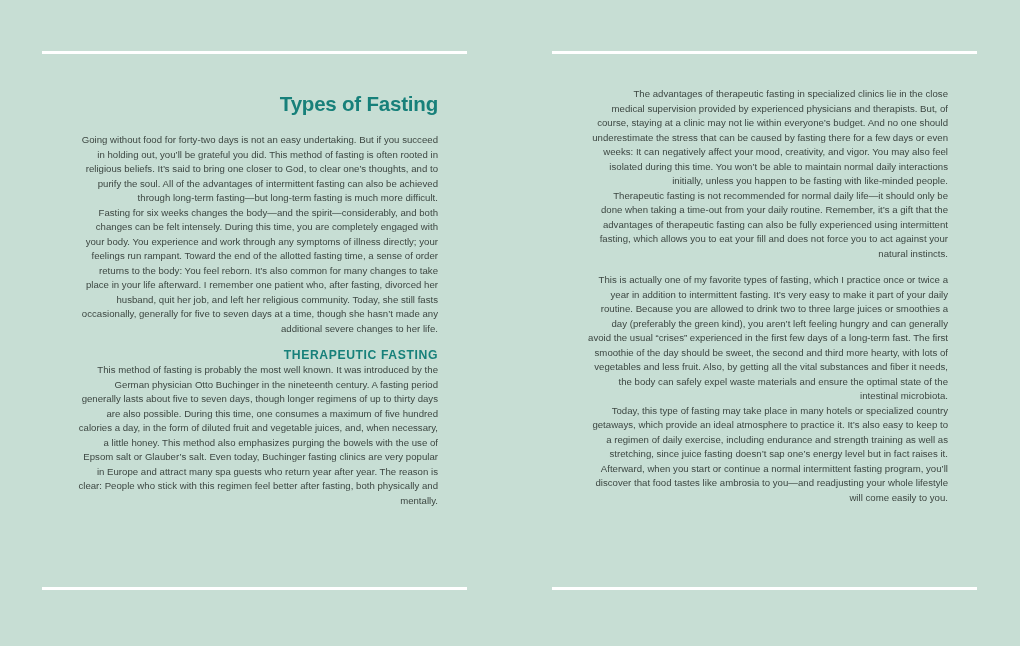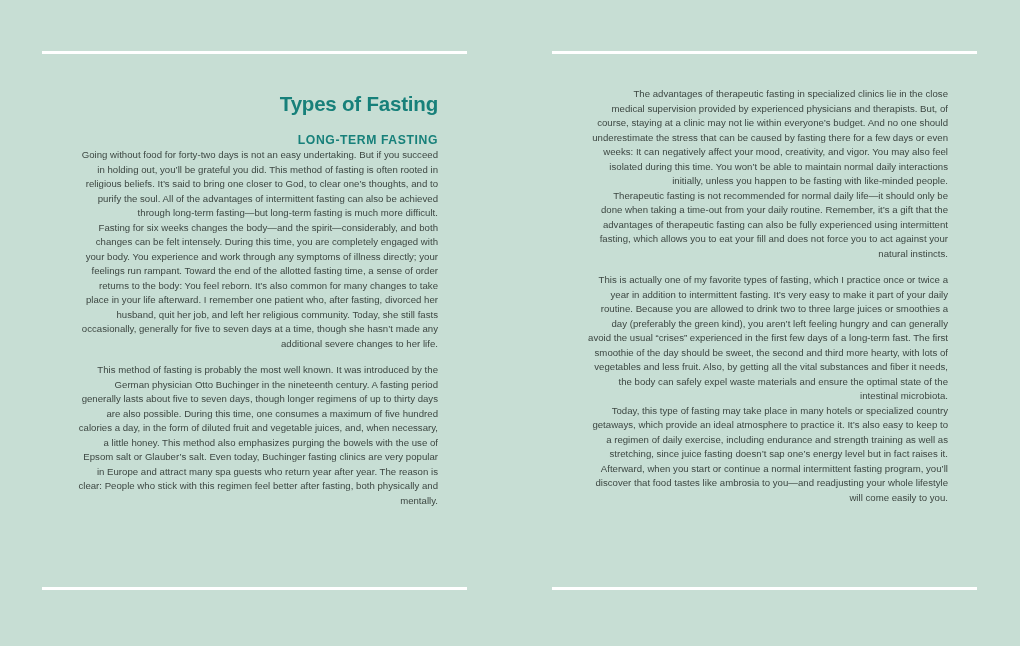--- a/index.html
+++ b/index.html
@@ -38,25 +38,25 @@
 <body>
 
 <div class="rule" style="left:42px; top:51px; width:425px;"></div>
 <div class="rule" style="left:552px; top:51px; width:425px;"></div>
 <div class="rule" style="left:42px; top:587px; width:425px;"></div>
 <div class="rule" style="left:552px; top:587px; width:425px;"></div>
 
 <div class="page" id="page-left">
   <h1 class="title">Types of Fasting</h1>
 
-  <h2 class="section-head">LONG-TERM FASTING</h2>
   <p>Going without food for forty-two days is not an easy undertaking. But if you succeed in holding out, you’ll be grateful you did. This method of fasting is often rooted in religious beliefs. It’s said to bring one closer to God, to clear one’s thoughts, and to purify the soul. All of the advantages of intermittent fasting can also be achieved through long-term fasting—but long-term fasting is much more difficult.</p>
   <p class="indent">Fasting for six weeks changes the body—and the spirit—considerably, and both changes can be felt intensely. During this time, you are completely engaged with your body. You experience and work through any symptoms of illness directly; your feelings run rampant. Toward the end of the allotted fasting time, a sense of order returns to the body: You feel reborn. It’s also common for many changes to take place in your life afterward. I remember one patient who, after fasting, divorced her husband, quit her job, and left her religious community. Today, she still fasts occasionally, generally for five to seven days at a time, though she hasn’t made any additional severe changes to her life.</p>
 
   <div class="gap"></div>
+  <h2 class="section-head">THERAPEUTIC FASTING</h2>
   <p>This method of fasting is probably the most well known. It was introduced by the German physician Otto Buchinger in the nineteenth century. A fasting period generally lasts about five to seven days, though longer regimens of up to thirty days are also possible. During this time, one consumes a maximum of five hundred calories a day, in the form of diluted fruit and vegetable juices, and, when necessary, a little honey. This method also emphasizes purging the bowels with the use of Epsom salt or Glauber’s salt. Even today, Buchinger fasting clinics are very popular in Europe and attract many spa guests who return year after year. The reason is clear: People who stick with this regimen feel better after fasting, both physically and mentally.</p>
 </div>
 
 <div class="page" id="page-right">
   <p class="indent">The advantages of therapeutic fasting in specialized clinics lie in the close medical supervision provided by experienced physicians and therapists. But, of course, staying at a clinic may not lie within everyone’s budget. And no one should underestimate the stress that can be caused by fasting there for a few days or even weeks: It can negatively affect your mood, creativity, and vigor. You may also feel isolated during this time. You won’t be able to maintain normal daily interactions initially, unless you happen to be fasting with like-minded people.</p>
   <p class="indent">Therapeutic fasting is not recommended for normal daily life—it should only be done when taking a time-out from your daily routine. Remember, it’s a gift that the advantages of therapeutic fasting can also be fully experienced using intermittent fasting, which allows you to eat your fill and does not force you to act against your natural instincts.</p>
 
   <div class="gap"></div>
   <p>This is actually one of my favorite types of fasting, which I practice once or twice a year in addition to intermittent fasting. It’s very easy to make it part of your daily routine. Because you are allowed to drink two to three large juices or smoothies a day (preferably the green kind), you aren’t left feeling hungry and can generally avoid the usual “crises” experienced in the first few days of a long-term fast. The first smoothie of the day should be sweet, the second and third more hearty, with lots of vegetables and less fruit. Also, by getting all the vital substances and fiber it needs, the body can safely expel waste materials and ensure the optimal state of the intestinal microbiota.</p>
   <p class="indent">Today, this type of fasting may take place in many hotels or specialized country getaways, which provide an ideal atmosphere to practice it. It’s also easy to keep to a regimen of daily exercise, including endurance and strength training as well as stretching, since juice fasting doesn’t sap one’s energy level but in fact raises it. Afterward, when you start or continue a normal intermittent fasting program, you’ll discover that food tastes like ambrosia to you—and readjusting your whole lifestyle will come easily to you.</p>

